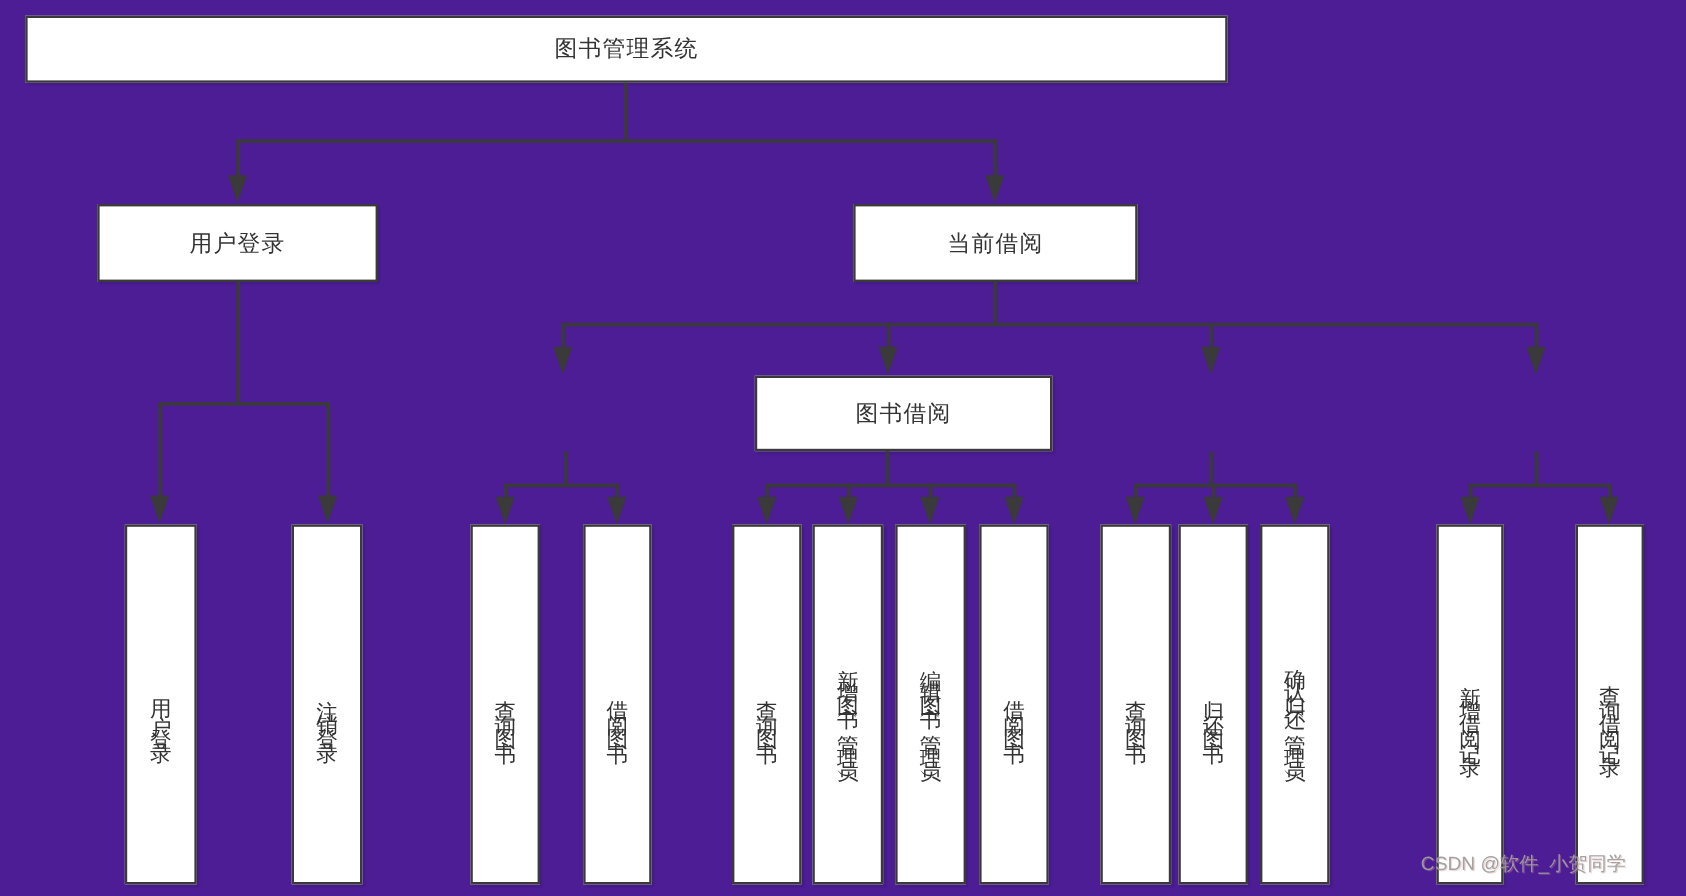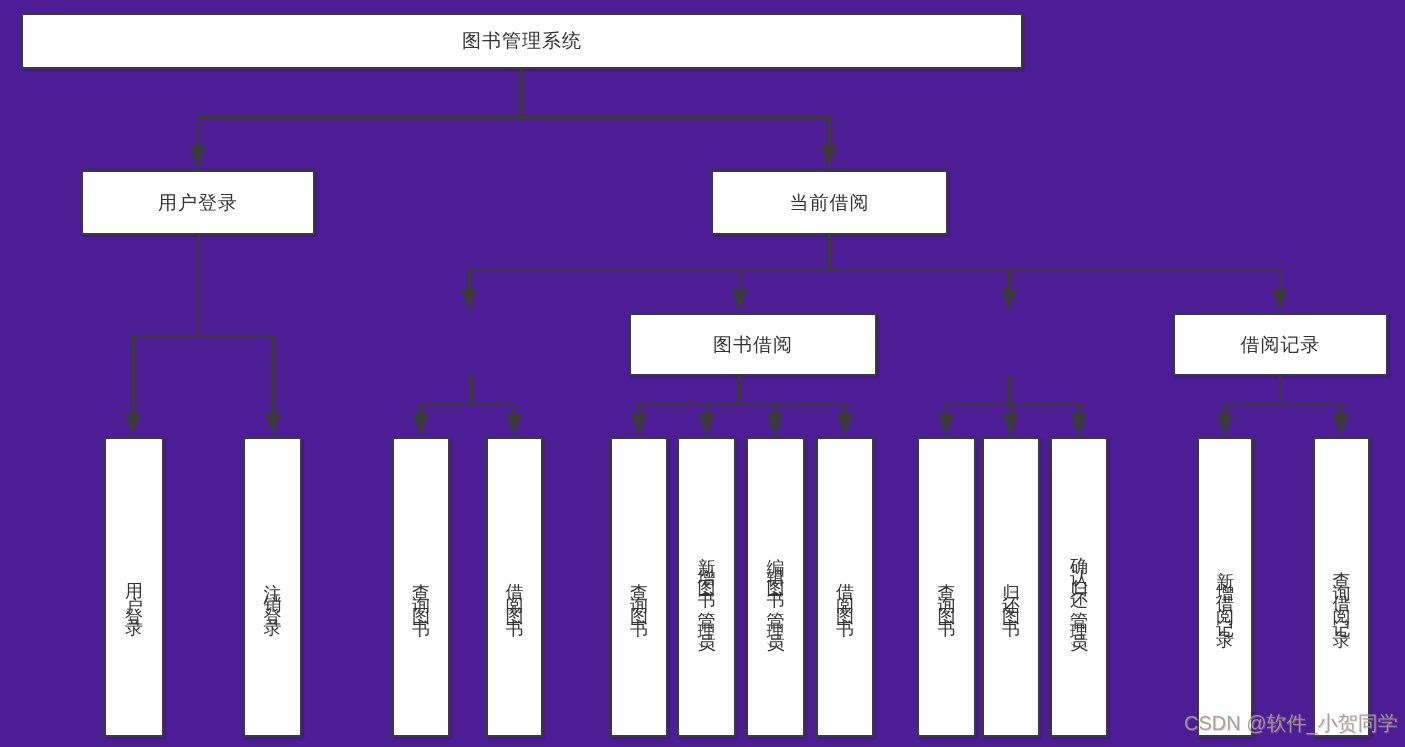--- a/index.html
+++ b/index.html
@@ -24,21 +24,21 @@
   .box-v.tight { letter-spacing:11px; padding-top:11px; }
   .hline { position:absolute; height:2.5px; background:#3a3a3a; }
   .vline { position:absolute; width:2.5px; background:#3a3a3a; }
   .arrow {
     position:absolute; width:0; height:0;
     border-left:8px solid transparent; border-right:8px solid transparent;
     border-top:23px solid #3a3a3a;
   }
   #watermark {
     position:absolute; left:1184px; top:710px; width:212px;
-    font-size:20px; color:rgba(158,158,158,0.95);
+    font-size:16px; color:rgba(158,158,158,0.95);
     text-shadow:1px 1px 0 rgba(214,140,140,0.35);
     white-space:nowrap; z-index:5;
   }
 </style>
 </head>
 <body>
 
 <div id="stage">
 
   <div class="box box-h" style="left:21px; top:13px; width:1002px; height:56px;">图书管理系统</div>
@@ -65,21 +65,20 @@
   <div class="vline" style="left:468px; top:269px; height:24px;"></div>
   <div class="vline" style="left:739px; top:269px; height:24px;"></div>
   <div class="vline" style="left:1008px; top:269px; height:24px;"></div>
   <div class="vline" style="left:1279px; top:269px; height:24px;"></div>
   <div class="arrow" style="left:461px; top:289px;"></div>
   <div class="arrow" style="left:732px; top:289px;"></div>
   <div class="arrow" style="left:1001px; top:289px;"></div>
   <div class="arrow" style="left:1272px; top:289px;"></div>
 
   <div class="box box-h" style="left:629px; top:313px; width:248px; height:63px;">图书借阅</div>
-  <div class="box box-h" style="left:1173px; top:313px; width:215px; height:63px;">借阅记录</div>
 
   <div class="vline" style="left:470px; top:376px; height:29px;"></div>
   <div class="hline" style="left:420px; top:403px; width:96px;"></div>
   <div class="vline" style="left:420px; top:403px; height:14px;"></div>
   <div class="vline" style="left:513px; top:403px; height:14px;"></div>
   <div class="arrow" style="left:413px; top:414px;"></div>
   <div class="arrow" style="left:506px; top:414px;"></div>
 
   <div class="vline" style="left:738px; top:376px; height:29px;"></div>
   <div class="hline" style="left:638px; top:403px; width:208px;"></div>

